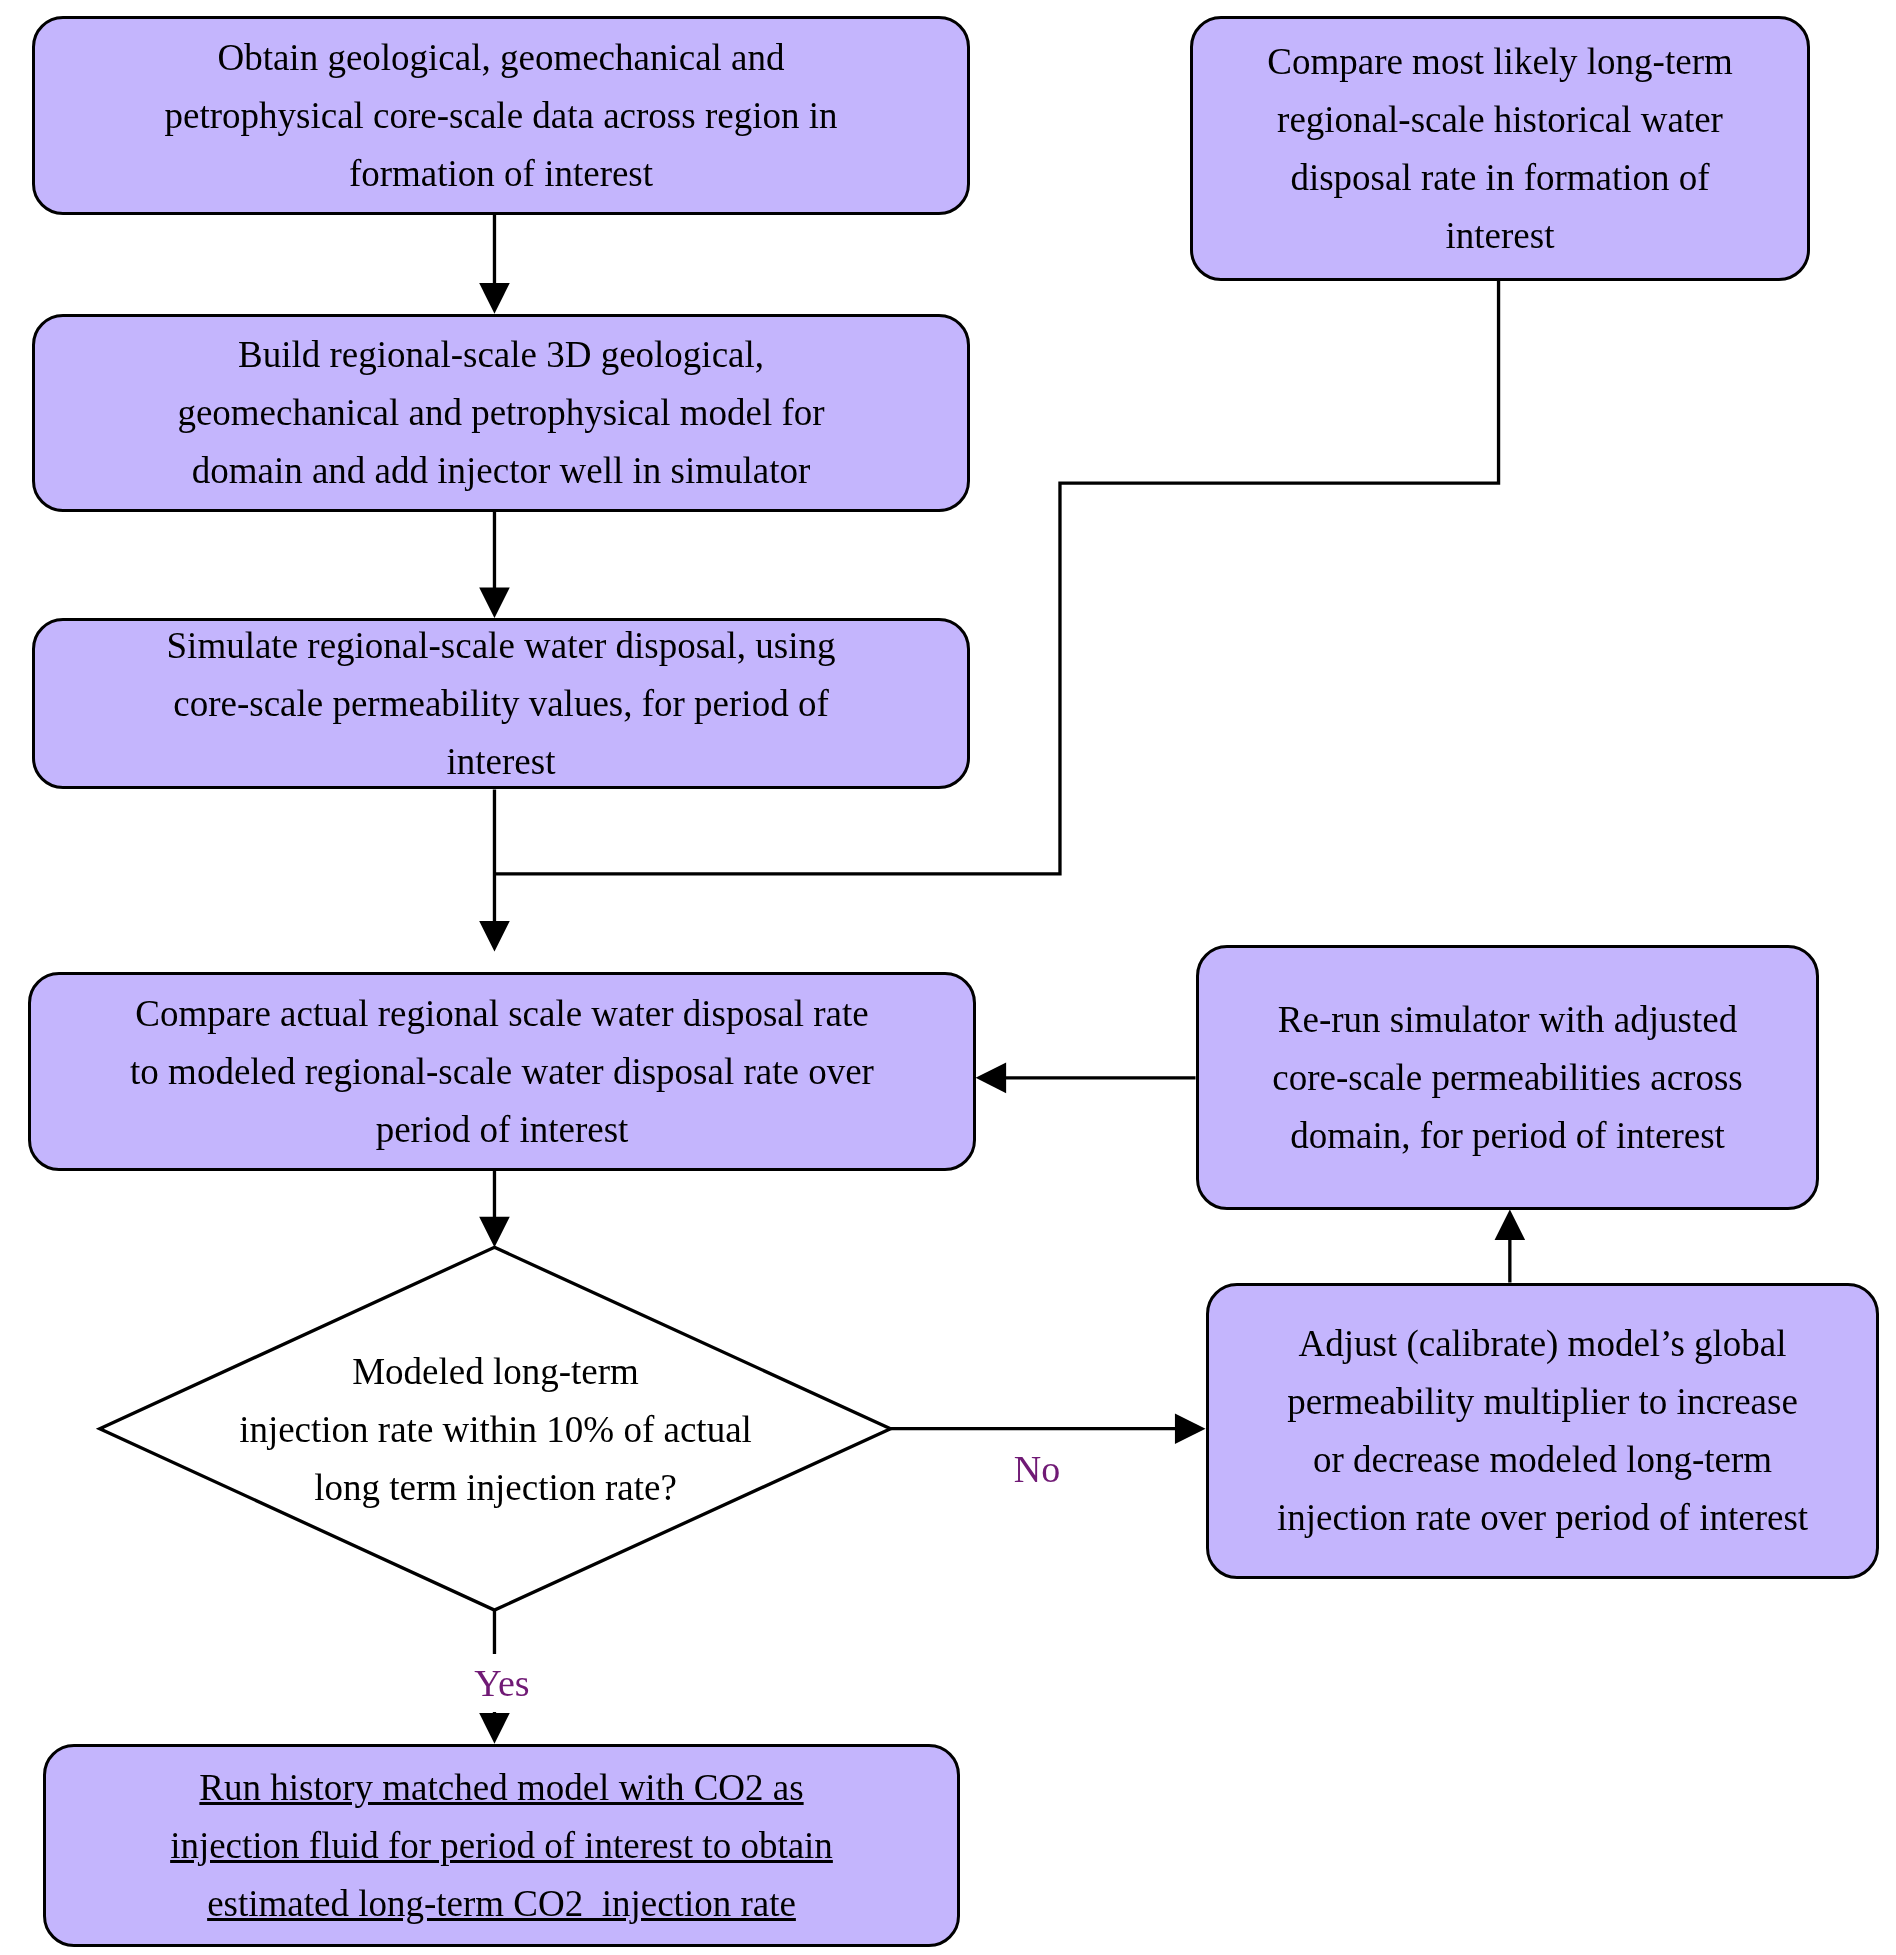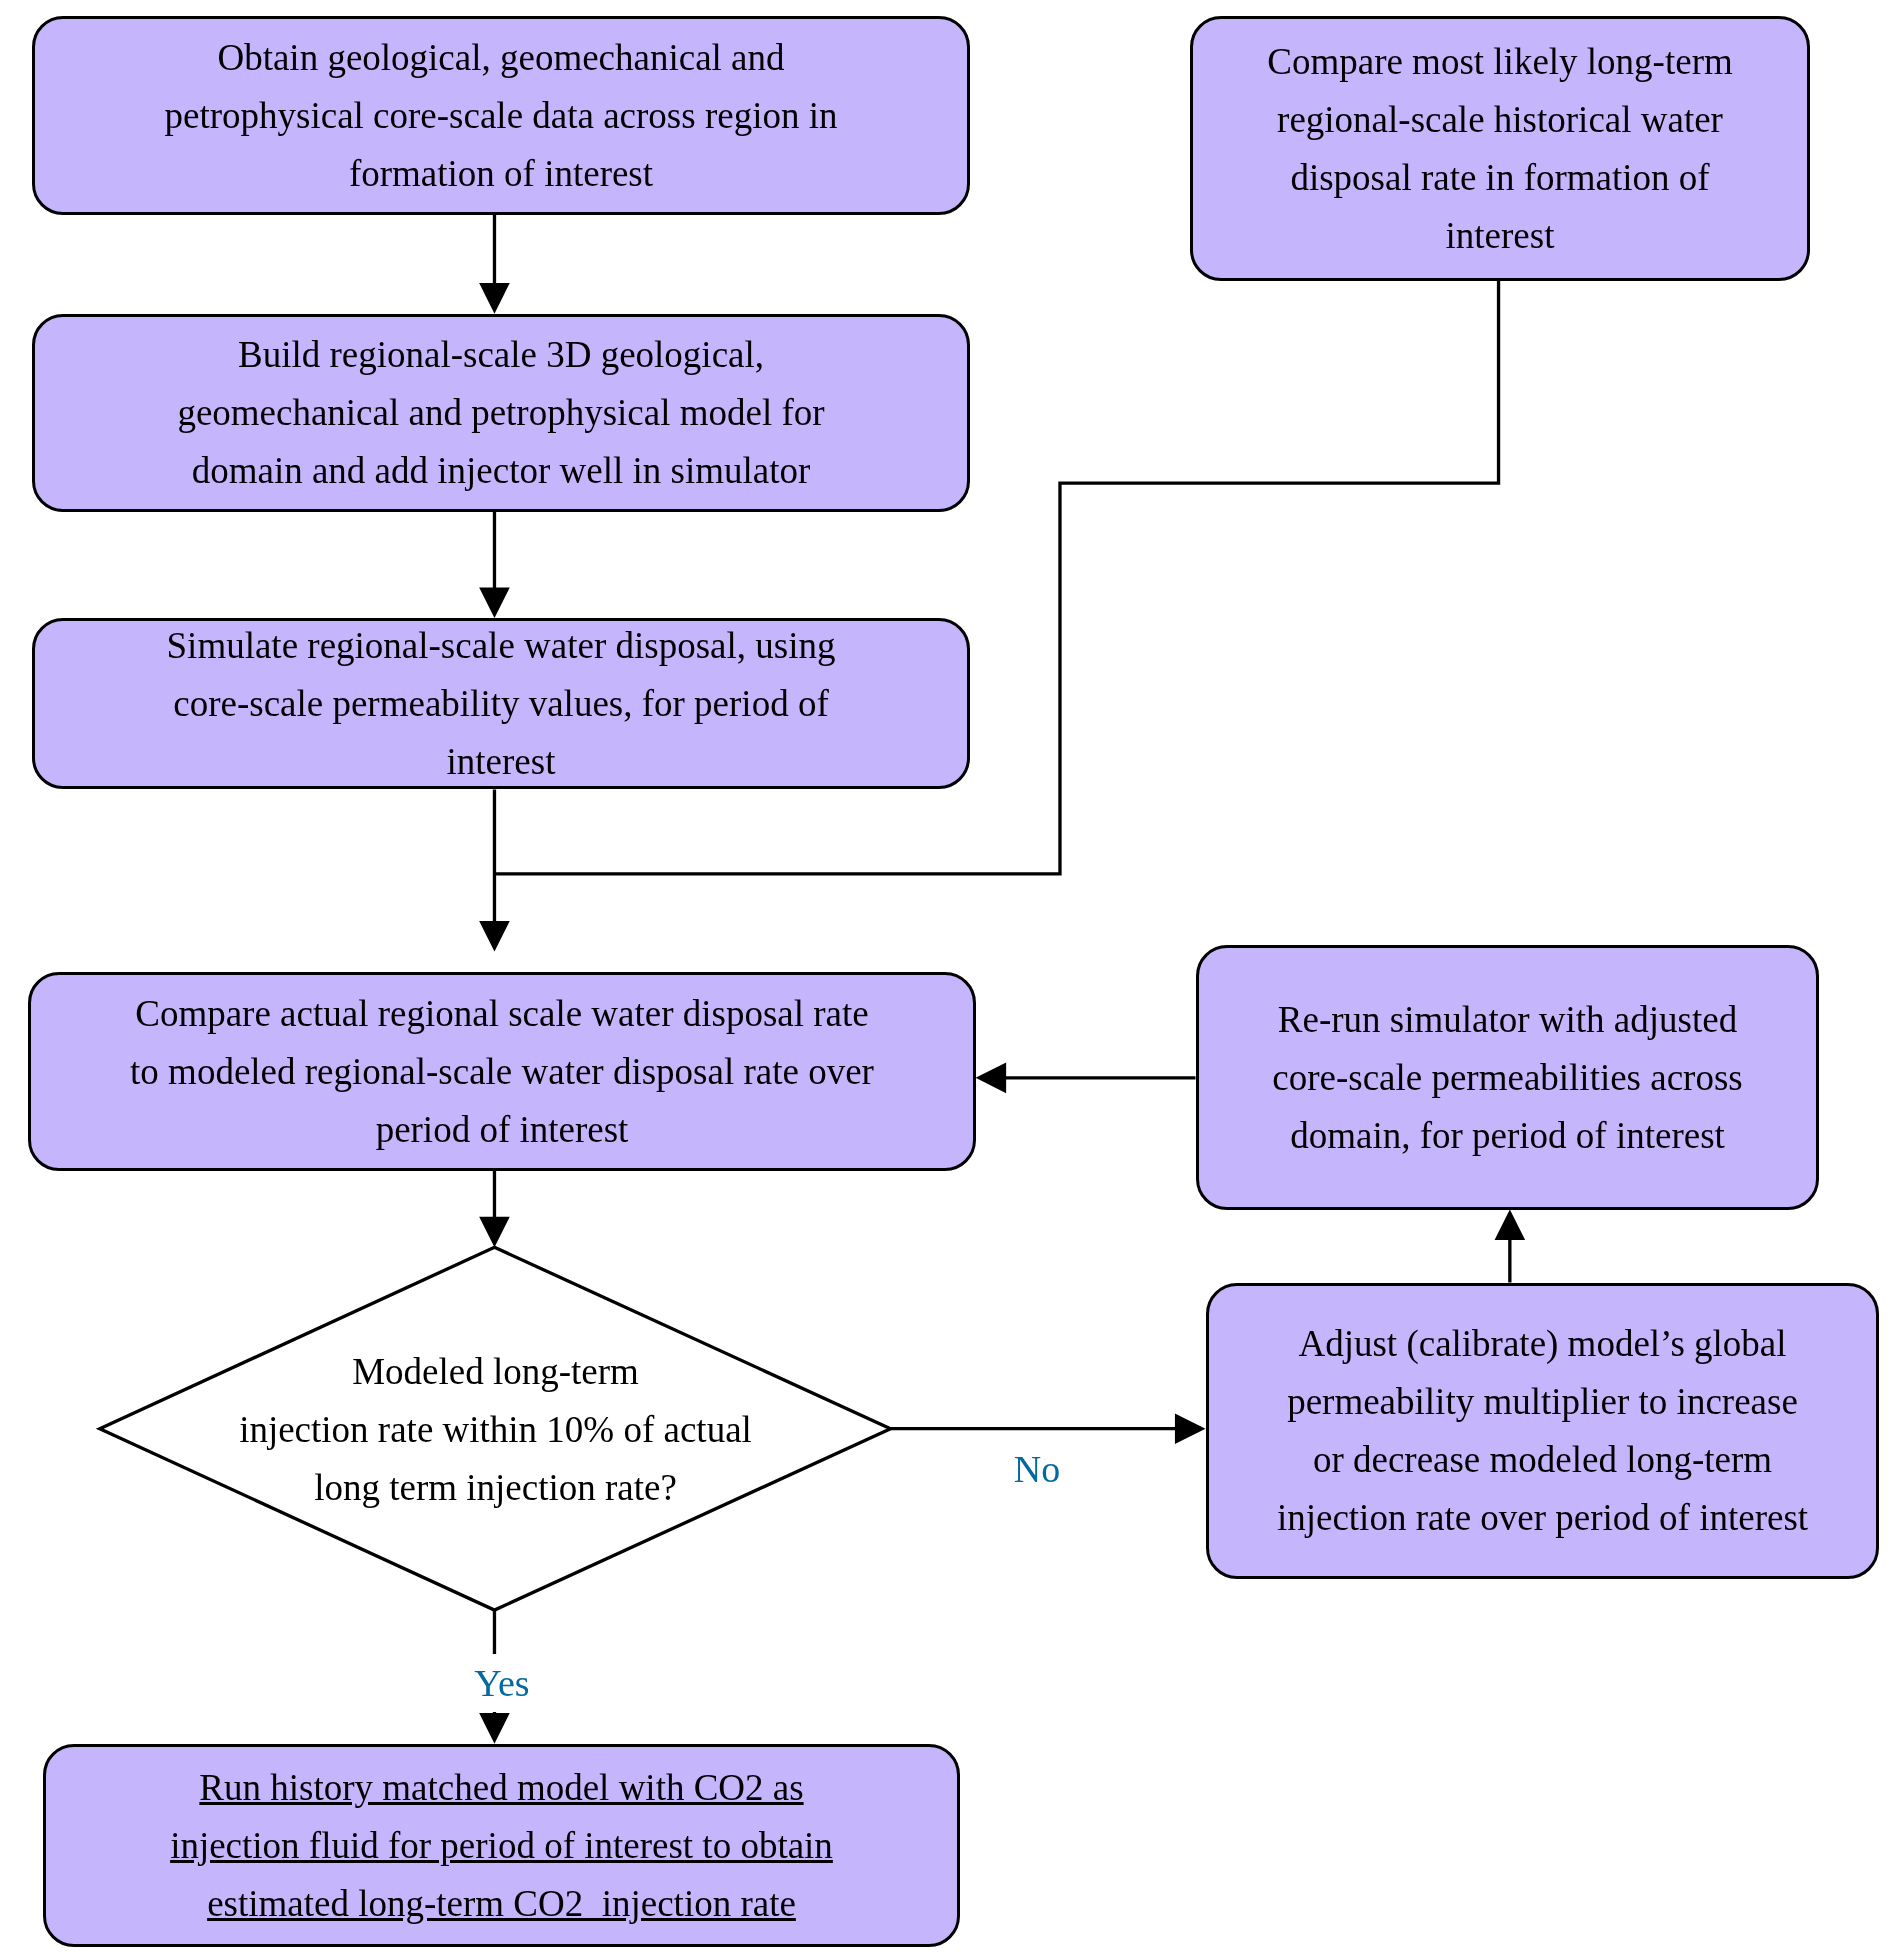--- a/index.html
+++ b/index.html
@@ -49,21 +49,21 @@
     background: transparent;
   }
   .edge-label {
     position: absolute;
     display: flex;
     align-items: center;
     justify-content: center;
     text-align: center;
     font-size: 38px;
     line-height: 58px;
-    color: #0369a1;
+    color: #701a75;
   }
   .edge-label.on-line {
     background: #ffffff;
   }
 </style>
 </head>
 <body>
 
 <div class="canvas">
 

